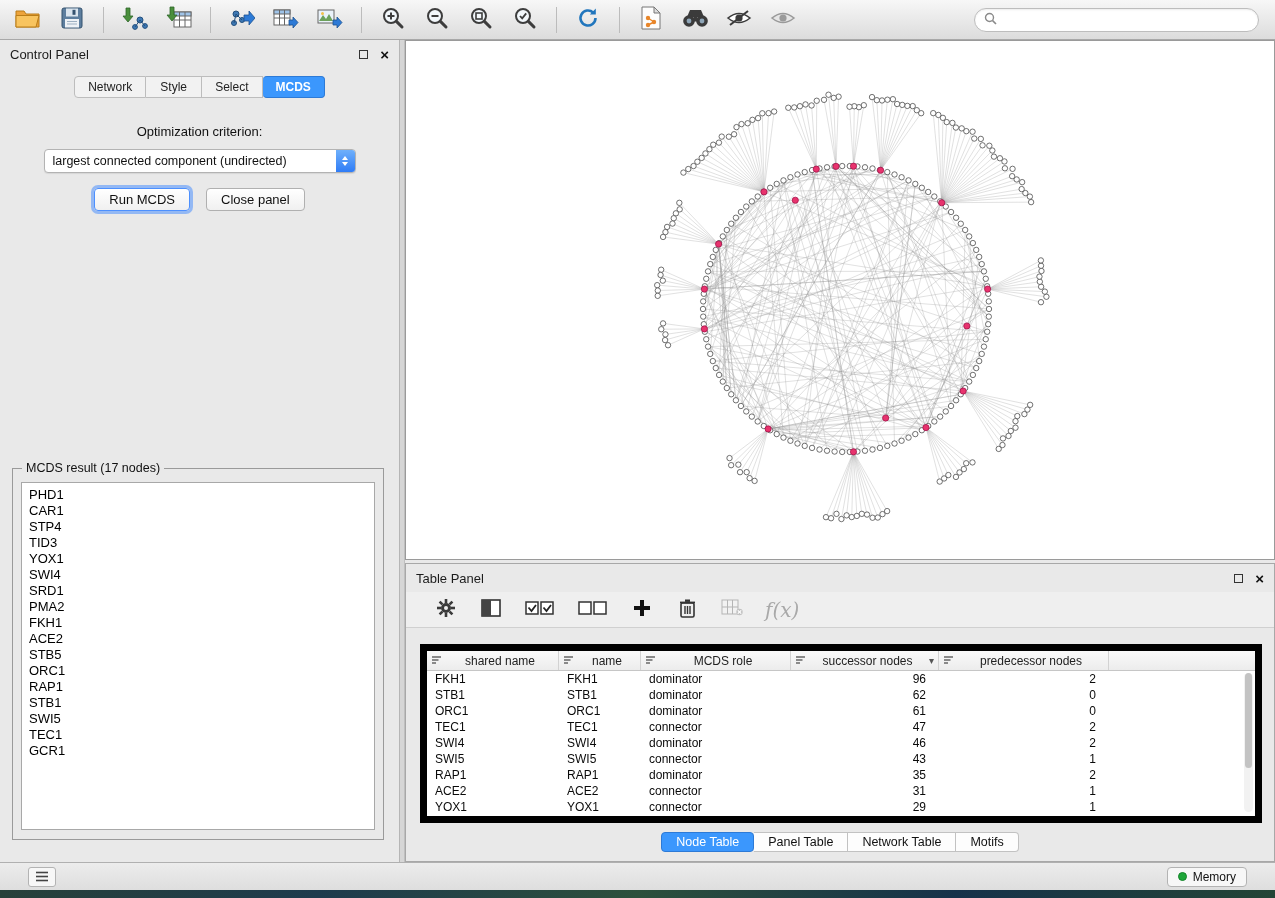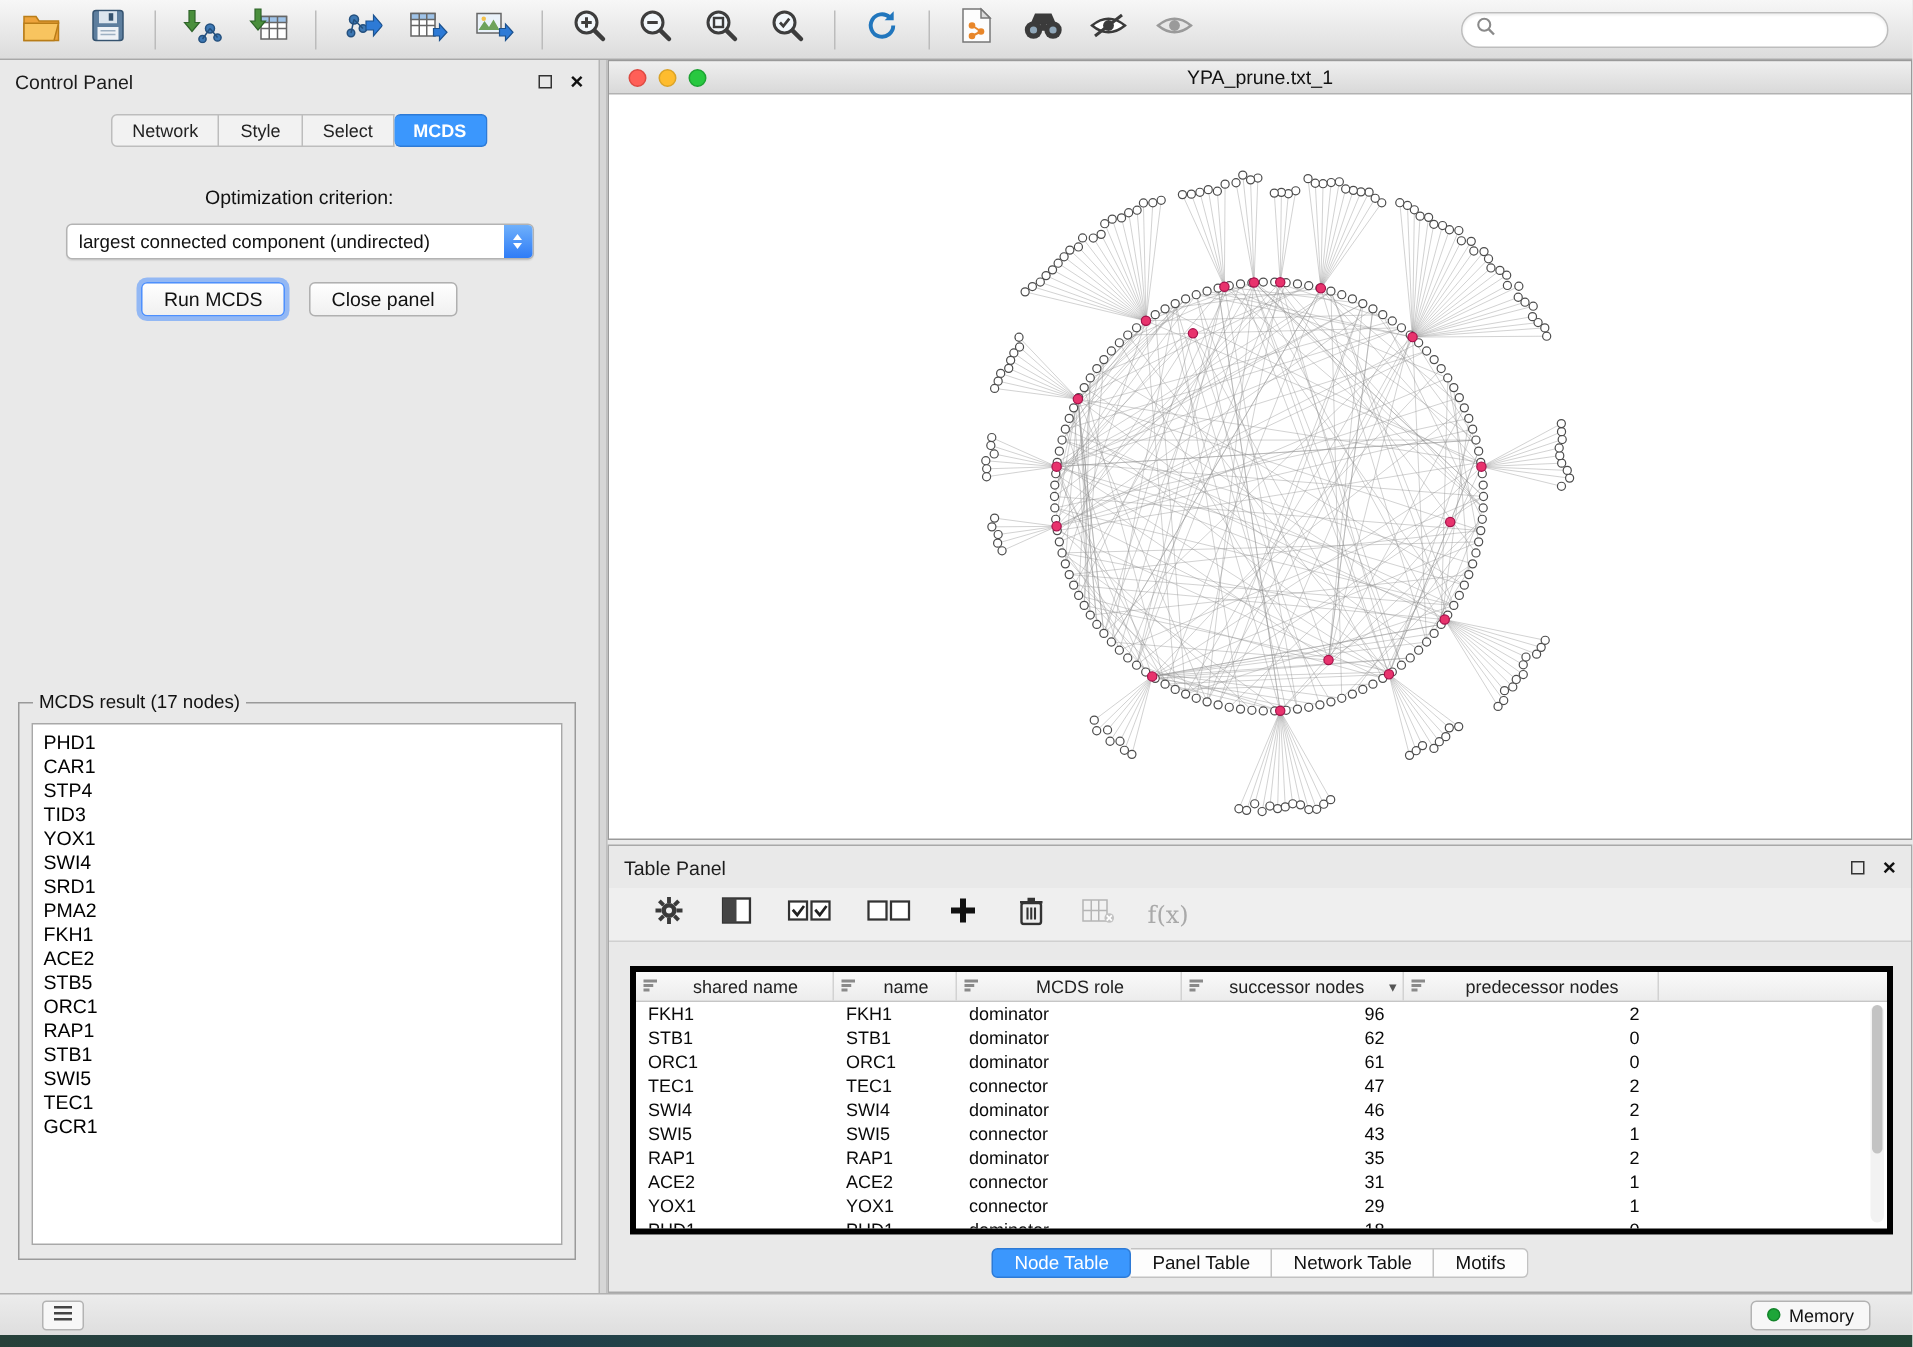--- a/index.html
+++ b/index.html
@@ -43,22 +43,22 @@
   .net-titlebar{height:22px;background:linear-gradient(#efefef,#d9d9d9);border-bottom:1px solid #b2b2b2;display:flex;align-items:center;position:relative}
   .light{width:12px;height:12px;border-radius:50%;margin-left:8px}
   .light.red{background:#ff5f57;border:1px solid #dd4a42;margin-left:13px}
   .light.yellow{background:#febc2e;border:1px solid #dba327}
   .light.green{background:#28c840;border:1px solid #1da333}
   .net-title{position:absolute;left:0;right:0;text-align:center;font-size:13px;color:#111}
   .net-canvas{width:868px;height:496px;display:block}
   .table-panel{position:absolute;left:0;top:523px;width:870px;height:299px;background:#e9e9e9;border:1px solid #a8a8a8}
   .tp-toolbar{height:36px;display:flex;align-items:center;gap:21px;padding-left:28px;border-bottom:1px solid #d0d0d0;background:#efefef}
   .tp-icon{display:flex;align-items:center;justify-content:center;width:24px;height:24px}
-  .fx-label{font-family:"DejaVu Serif",serif;font-size:16px;color:#a9a9a9}
-  .tp-table{position:absolute;left:14px;right:12px;top:80px;bottom:38px;background:#fff;border:4px solid #000000;overflow:hidden}
+  .fx-label{font-family:"DejaVu Serif",serif;font-style:italic;font-size:20px;color:#a9a9a9}
+  .tp-table{position:absolute;left:14px;right:12px;top:80px;bottom:38px;background:#fff;border:7px solid #000000;overflow:hidden}
   .thead{display:flex;height:20px;background:linear-gradient(#fafafa,#ececec);border-bottom:1px solid #c6c6c6}
   .th{display:flex;align-items:center;gap:4px;padding:0 4px;border-right:1px solid #d2d2d2;font-size:12px;color:#222;position:relative}
   .th .th-label{flex:1;text-align:center;white-space:nowrap;overflow:hidden}
   .th.filler{flex:1;border-right:none}
   .chev{font-size:10px;color:#555}
   .tr{display:flex;height:16px}
   .td{font-size:12px;color:#0a0a0a;line-height:16px;padding:0 8px;white-space:nowrap;overflow:hidden}
   .td.num{text-align:right;padding-right:13px}
   .vscroll{position:absolute;right:2px;top:22px;bottom:4px;width:9px;background:#f2f2f2;border-radius:5px}
   .vthumb{position:absolute;left:1px;right:1px;top:0;height:68%;background:#c3c3c3;border-radius:5px}
@@ -274,26 +274,20 @@
           <div class="mcds-item">GCR1</div>
         </div>
     </div>
   </div>
 
   <div class="splitter-v"></div>
 
   <div class="right-area">
 
     <div class="network-window">
-      <div class="net-titlebar">
-        <span class="net-title">YPA_prune.txt_1</span>
-        <span class="light red"></span>
-        <span class="light yellow"></span>
-        <span class="light green"></span>
-      </div>
       <svg class="net-canvas" id="netsvg" viewBox="0 0 868 496">
           <g stroke="#8f8f8f" stroke-width="0.6" stroke-opacity="0.45">
             <line x1="306.8189266243156" y1="215.92503773884638" x2="522.1945996606601" y2="385.01729695486824"></line>
             <line x1="509.290774457569" y1="142.90887891192955" x2="298.82062527484777" y2="290.74607993072726"></line>
             <line x1="362.11661799285116" y1="387.92989121619564" x2="534.1671272063005" y2="375.61762008942776"></line>
             <line x1="474.5948310707525" y1="129.2477111425325" x2="545.0727035734185" y2="364.99859258655516"></line>
             <line x1="391.4888421451217" y1="133.47986186604226" x2="488.5111578548783" y2="133.47986186604226"></line>
             <line x1="312.5860670410634" y1="203.0793585372448" x2="329.9137403695234" y2="359.26891826120925"></line>
             <line x1="362.11661799285116" y1="387.92989121619564" x2="581.1793747251522" y2="245.2539200692727"></line>
             <line x1="410.2686282130604" y1="128.12489309506577" x2="502.5349468256163" y2="139.39836538551566"></line>

